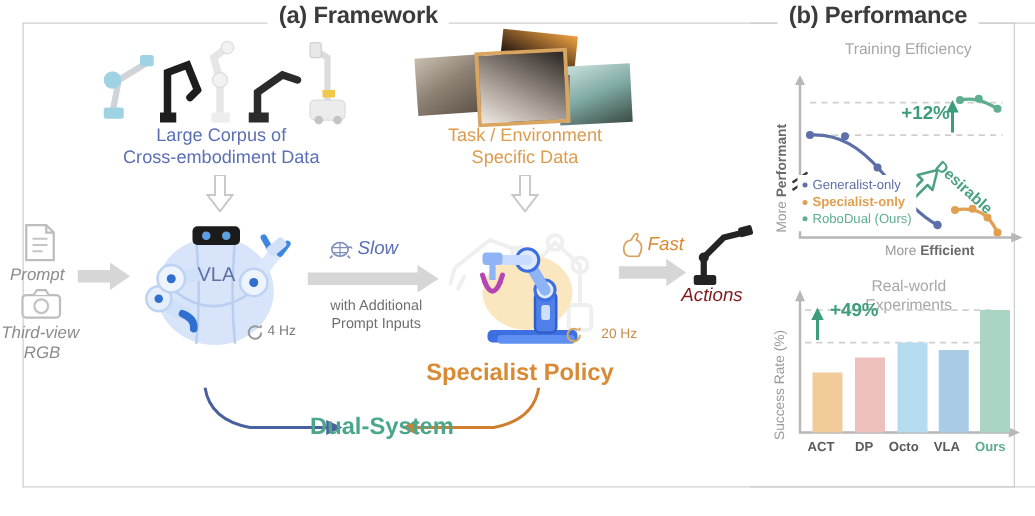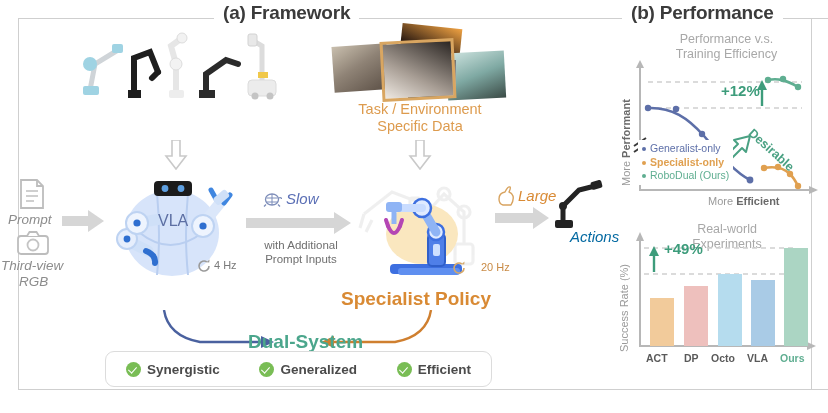--- a/index.html
+++ b/index.html
@@ -28,21 +28,21 @@
   .big-blue{color:#3f5ba0;font-size:19px;font-weight:bold;}
   .big-orange{color:#d98a34;font-size:19px;font-weight:bold;}
   .big-green{color:#4ba68c;font-size:19px;font-weight:bold;}
 
   .gray-it{color:#8c8c8c;font-style:italic;font-size:13.5px;}
   .gray-sm{color:#6f6f6f;font-size:11.5px;line-height:14px;text-align:center;}
   .slow{color:#5b6fb5;font-style:italic;font-size:15px;}
   .fast{color:#d98a34;font-style:italic;font-size:15px;}
   .hz{color:#7a7a7a;font-size:11px;}
   .hz-o{color:#c98b46;font-size:11px;margin-left:12px;}
-  .actions{color:#0369a1;font-style:italic;font-size:15px;margin-left:25px;}
+  .actions{color:#7f1d1d;font-style:italic;font-size:15px;}
 
   
   .pill{position:absolute;left:105px;top:351px;width:385px;height:34px;border:1.3px solid #dcdcdc;
         border-radius:9px;background:#fff;display:flex;align-items:center;justify-content:space-around;}
   .chk{display:flex;align-items:center;gap:6px;}
   .chk .dot{width:15px;height:15px;border-radius:50%;background:#79bd55;position:relative;flex:none;}
   .chk .dot:after{content:"";position:absolute;left:4px;top:3.5px;width:4px;height:7px;
       border:solid #fff;border-width:0 1.8px 1.8px 0;transform:rotate(42deg);}
   .chk span.t{font-size:13.5px;font-weight:bold;color:#4b4b4b;}
 
@@ -120,20 +120,24 @@
     <g stroke="#dcdcdc" stroke-width="5" fill="none" stroke-linecap="round">
       <path d="M190 60 L190 18 L180 12"></path>
     </g>
     <rect x="176" y="6" width="9" height="12" rx="2" fill="#e8e8e8" stroke="#d2d2d2"></rect>
     <rect x="176" y="52" width="28" height="16" rx="4" fill="#ececec" stroke="#dcdcdc"></rect>
     <circle cx="183" cy="68" r="3.5" fill="#c4c4c4"></circle>
     <circle cx="198" cy="68" r="3.5" fill="#c4c4c4"></circle>
     <rect x="186" y="44" width="10" height="6" fill="#f0c84a"></rect>
   </svg>
 
+  <div class="lbl cap-blue" style="left:62px;top:101px;width:230px;">
+    <div>Large Corpus of</div>
+    <div>Cross-embodiment Data</div>
+  </div>
 
   <svg class="hollow-arrow" style="left:164px;top:140px;" width="24" height="30" viewBox="0 0 24 30">
     <path d="M8 0 H16 V16 H22 L12 29 L2 16 H8 Z" fill="#ffffff" stroke="#c9c9c9" stroke-width="1.6"></path>
   </svg>
 
   <div class="imgbox ph1" style="left:333px;top:45px;width:55px;height:46px;transform:rotate(-4deg);"></div>
   <div class="imgbox ph2" style="left:400px;top:26px;width:60px;height:48px;transform:rotate(6deg);"></div>
   <div class="imgbox ph4" style="left:447px;top:52px;width:58px;height:47px;transform:rotate(-3deg);"></div>
   <div class="imgbox ph5" style="left:408px;top:60px;width:48px;height:38px;"></div>
   <div class="imgbox ph3" style="left:381px;top:40px;width:68px;height:54px;border:3px solid #d9a661;transform:rotate(-3deg);"></div>
@@ -253,21 +257,21 @@
     <path d="M13 8 a5 5 0 1 1 -2.2 -4.1" fill="none" stroke="#d6a868" stroke-width="1.6"></path>
     <path d="M13.6 1.6 L13.2 4.6 L10.3 4.2 Z" fill="#d6a868"></path>
   </svg>
   <div class="lbl hz-o" style="left:469px;top:261px;">20 Hz</div>
 
   <div class="lbl big-orange" style="left:341px;top:288px;text-align:center;">Specialist Policy</div>
 
   <svg style="position:absolute;left:496px;top:186px;" width="22" height="20" viewBox="0 0 22 20">
     <path d="M7 19 q-4 -1 -4 -6 q0 -6 6 -7 q3 -6 5 -5 q1 1 -1 5 q3 1 4 4 q1 4 -2 9 Z" fill="none" stroke="#d8a35f" stroke-width="1.4" stroke-linejoin="round"></path>
   </svg>
-  <div class="lbl fast" style="left:518px;top:187px;">Large</div>
+  <div class="lbl fast" style="left:518px;top:187px;">Fast</div>
 
   <svg class="gray-arrow" style="left:495px;top:207px;" width="54" height="22" viewBox="0 0 54 22">
     <path d="M0 6 H38 V0 L54 11 L38 22 V16 H0 Z" fill="#d6d6d6"></path>
   </svg>
 
   <svg style="position:absolute;left:551px;top:178px;" width="52" height="52" viewBox="0 0 52 52">
     <g stroke="#232323" stroke-width="5" fill="none" stroke-linecap="round">
       <path d="M12 46 L12 28 L28 12 L44 8"></path>
     </g>
     <circle cx="12" cy="28" r="4" fill="#232323"></circle>
@@ -280,39 +284,24 @@
     <path d="M4 0 q4 26 36 32 h62" fill="none" stroke="#4a619f" stroke-width="2.4"></path>
     <path d="M101 26 L114 32 L101 38 Z" fill="#4a619f"></path>
   </svg>
   <svg style="position:absolute;left:320px;top:310px;" width="115" height="42" viewBox="0 0 115 42">
     <path d="M111 0 q-4 26 -36 32 h-62" fill="none" stroke="#cf7f2f" stroke-width="2.4"></path>
     <path d="M14 26 L1 32 L14 38 Z" fill="#cf7f2f"></path>
   </svg>
 
   <div class="lbl big-green" style="left:248px;top:331px;">Dual-System</div>
 
-  <div class="pill">
-    <div class="chk">
-      <span class="dot"></span>
-      <span class="t">Synergistic</span>
-    </div>
-    <div class="chk">
-      <span class="dot"></span>
-      <span class="t">Generalized</span>
-    </div>
-    <div class="chk">
-      <span class="dot"></span>
-      <span class="t">Efficient</span>
-    </div>
-  </div>
 
   <div class="chart" style="left:608px;top:30px;width:212px;height:178px;">
 
     <div class="axis-title" style="left:36px;top:2px;width:165px;">
-      <div>Performance v.s.</div>
       <div>Training Efficiency</div>
     </div>
 
     <div class="ax-lab vert" style="left:12px;top:156px;">
       <span>More </span><span class="ax-lab-b">Performant</span>
     </div>
 
     <svg style="position:absolute;left:18px;top:30px;" width="192" height="145" viewBox="0 0 192 145">
 
       <path d="M14 3 L14 130 L188 130" fill="none" stroke="#b7b7b7" stroke-width="2"></path>

